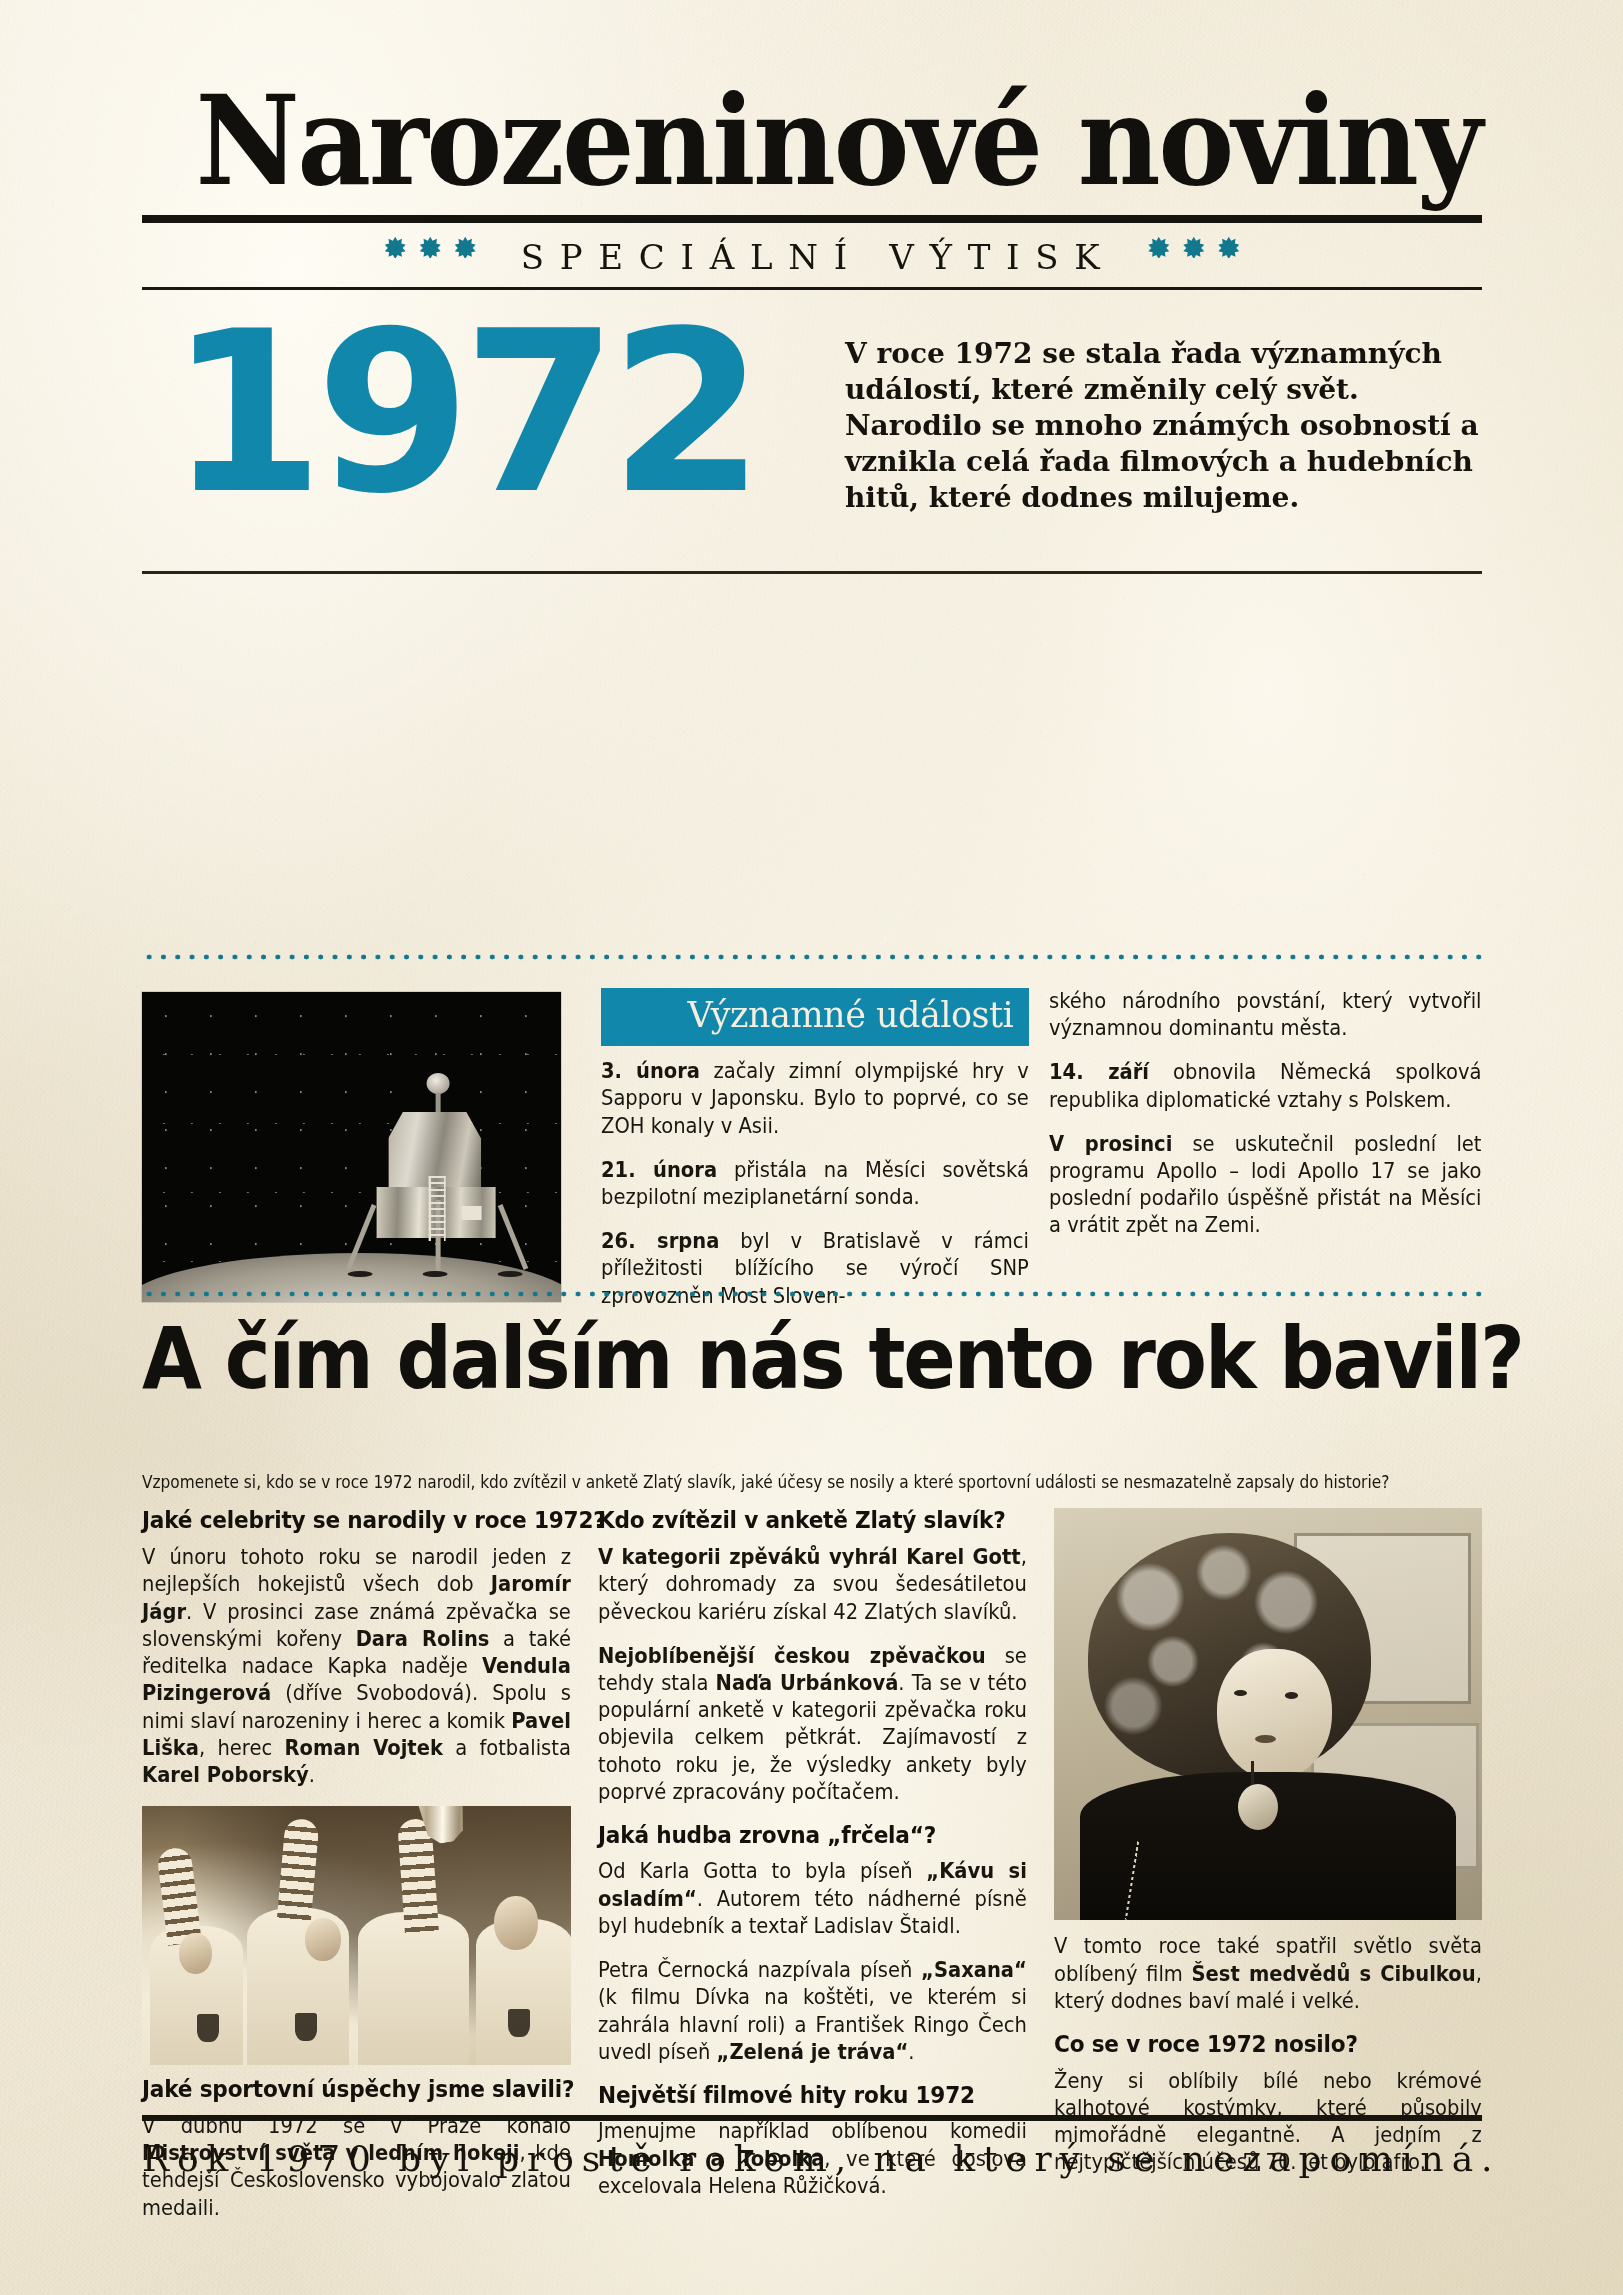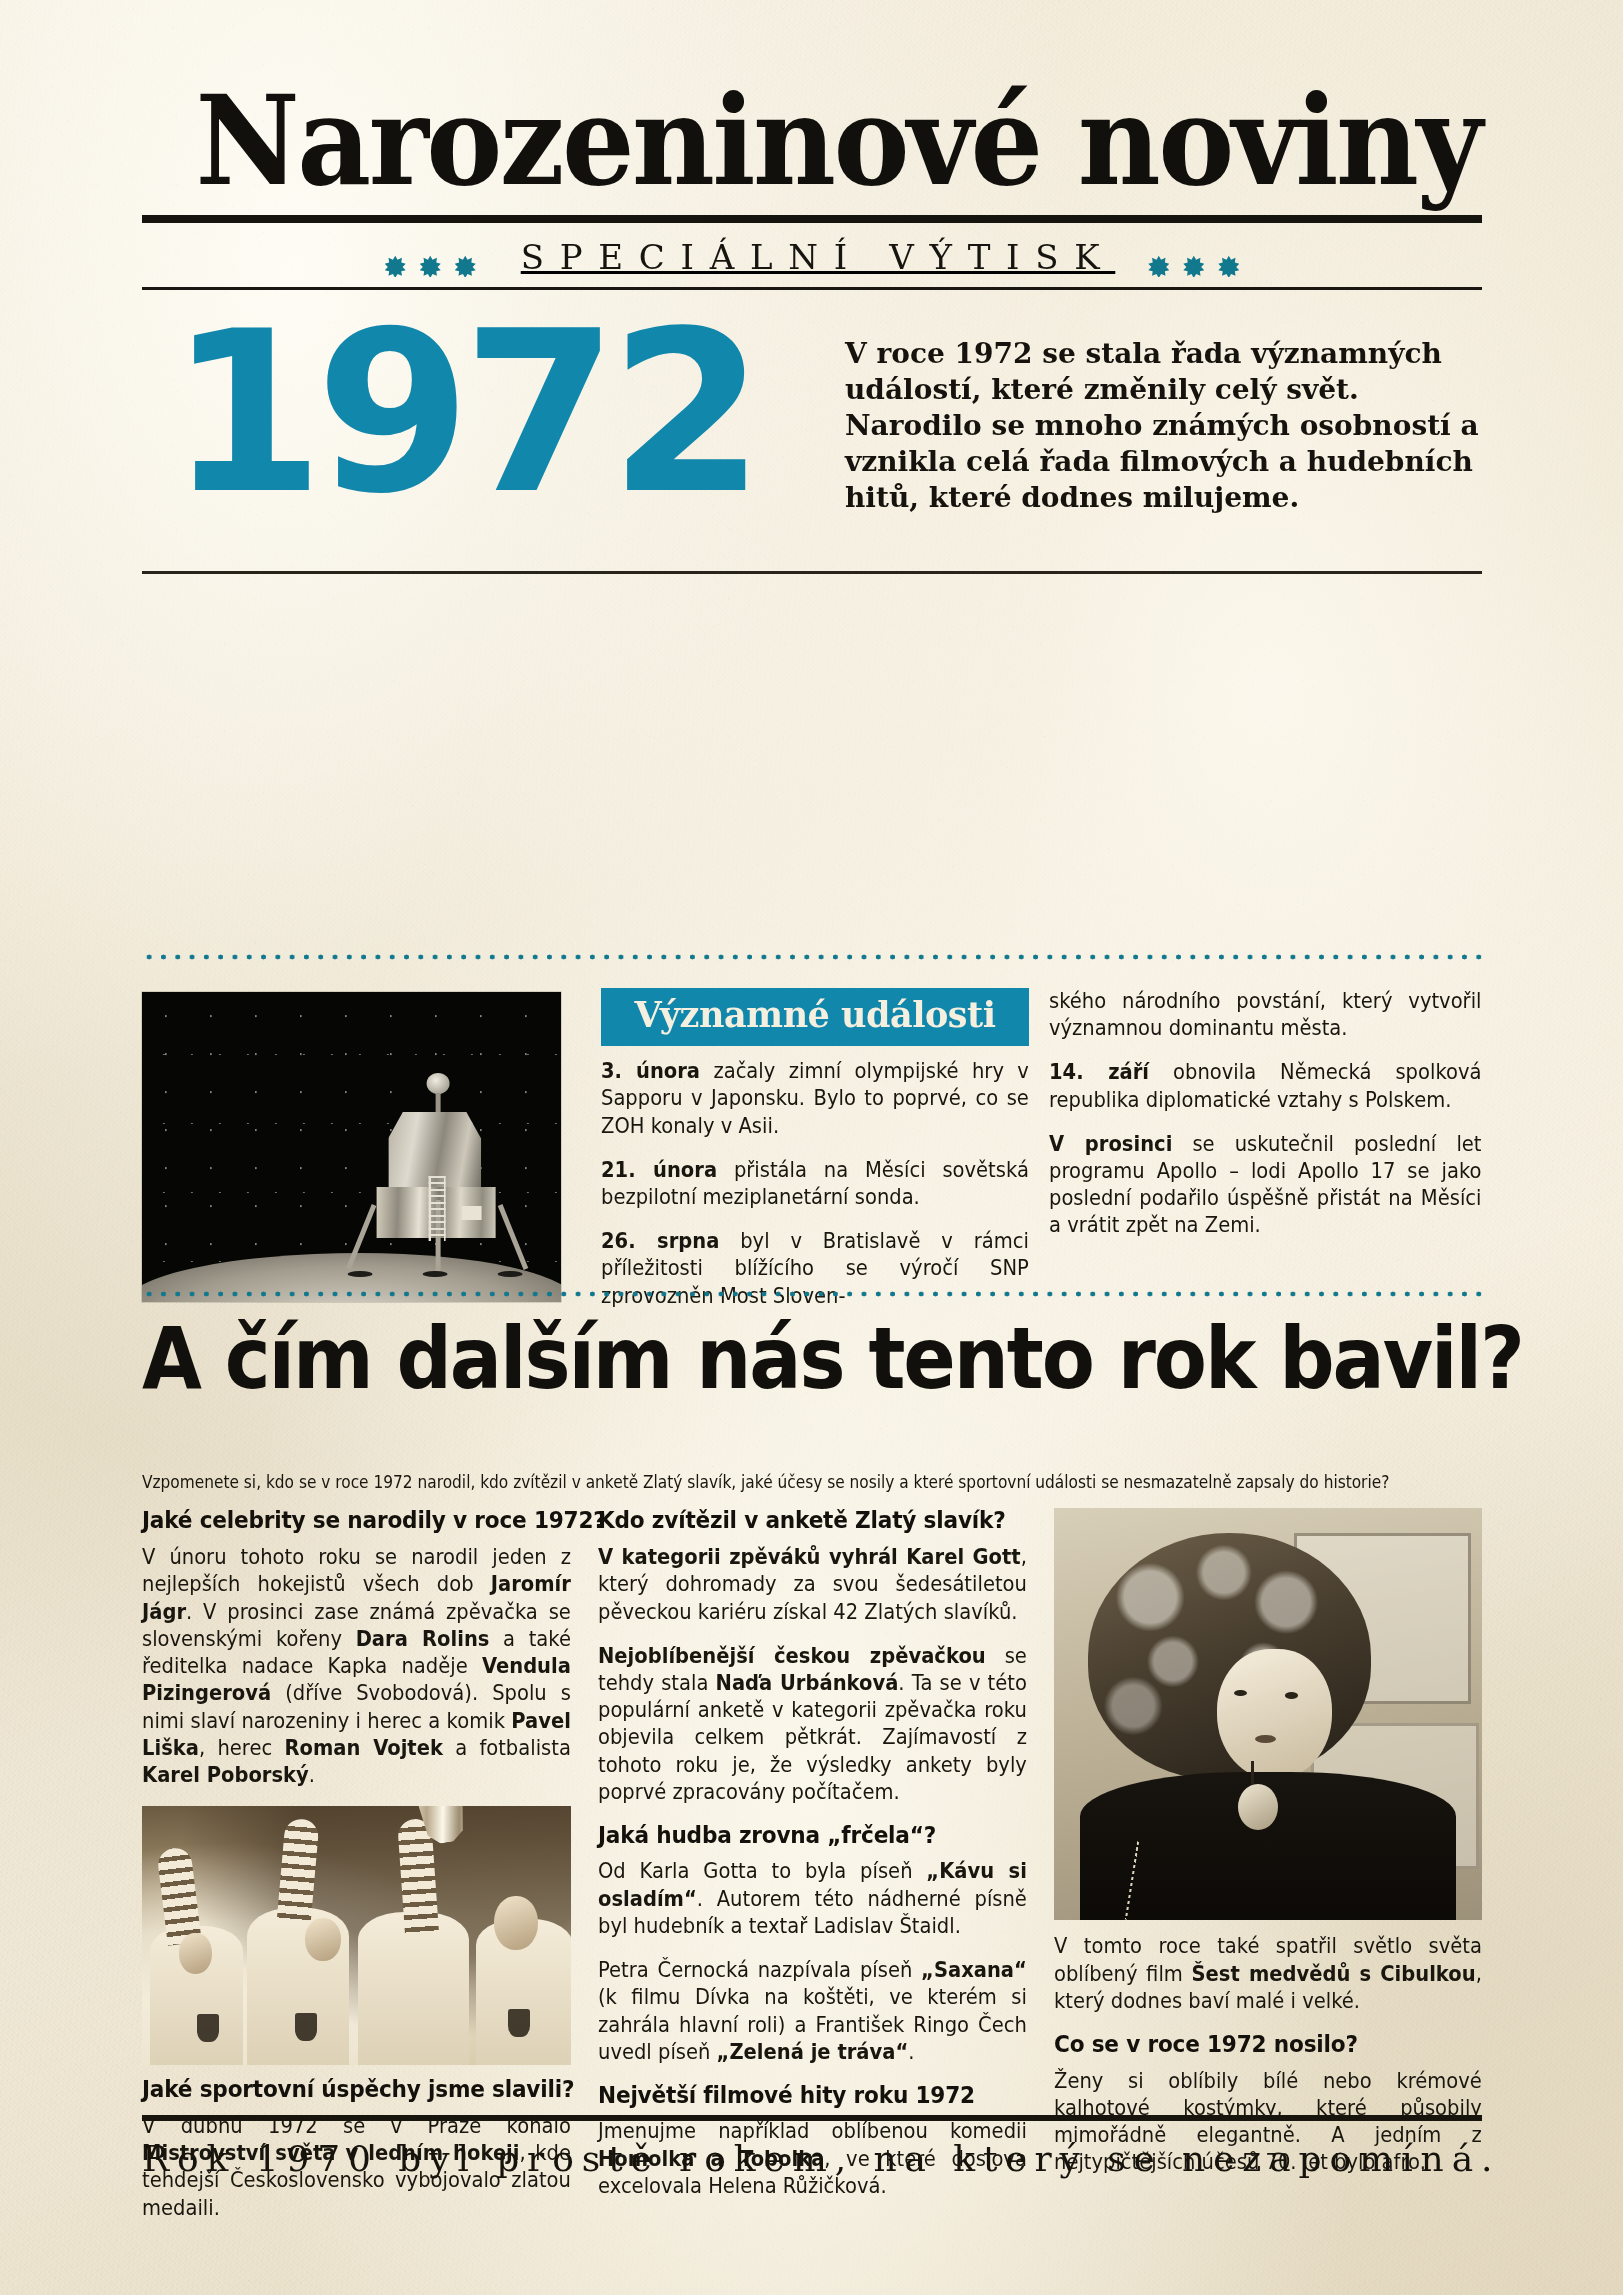--- a/index.html
+++ b/index.html
@@ -55,22 +55,22 @@
     color:#12100d;
     text-align:center;
     transform:scaleX(.92);
     transform-origin:center;
     white-space:nowrap;
   }
   .rule-thick{ height:7.9px; background:#16140f; margin-top:16.7px; }
   .rule-thin{ height:3.2px; background:#1a1712; }
 
   .subtitle-row{
-    display:flex;align-items:flex-end;justify-content:center;gap:33px;
-    margin-top:14px;margin-bottom:10.2px;text-decoration:underline;
+    display:flex;align-items:flex-start;justify-content:center;gap:33px;
+    margin-top:14px;margin-bottom:10.2px;
   }
   .stars{display:flex;gap:14px;align-items:center;}
   .star{
     width:21px;height:21px;background:#11788e;
     clip-path:polygon(50% 0%,61% 19%,82% 10%,79% 32%,100% 38%,85% 54%,100% 70%,79% 74%,82% 96%,61% 87%,50% 106%,39% 87%,18% 96%,21% 74%,0% 70%,15% 54%,0% 38%,21% 32%,18% 10%,39% 19%);
   }
   .subtitle-text{
     font-family:"DejaVu Serif","Liberation Serif",serif;
     font-size:34px;font-weight:400;letter-spacing:15.7px;
     color:#16140f; white-space:nowrap; padding-left:12px;
@@ -120,23 +120,23 @@
     background:#0a0908;position:relative;overflow:hidden;
     box-shadow:0 0 0 0.5px rgba(0,0,0,.25);
   }
   .ev-mid-col{ width:428px; flex:0 0 428px; padding-right:20.4px; }
   .ev-right-col{ flex:1; }
 
   .blue-head{
     background:#1187ac;
     color:#f5efdf;
     font-family:"DejaVu Serif","Liberation Serif",serif;
-    font-weight:700;
+    font-weight:400;
     font-size:35px;
-    text-align:center;
+    text-align:right;
     padding:9.3px 15.7px 12px 15.7px;
     letter-spacing:-0.5px;
     line-height:1.05;
   }
   .ev-body{ padding-top:12px; }
   p.body{
     font-family:"DejaVu Sans","Liberation Sans",sans-serif;
     font-size:21px;
     line-height:1.30;
     color:#19160f;

